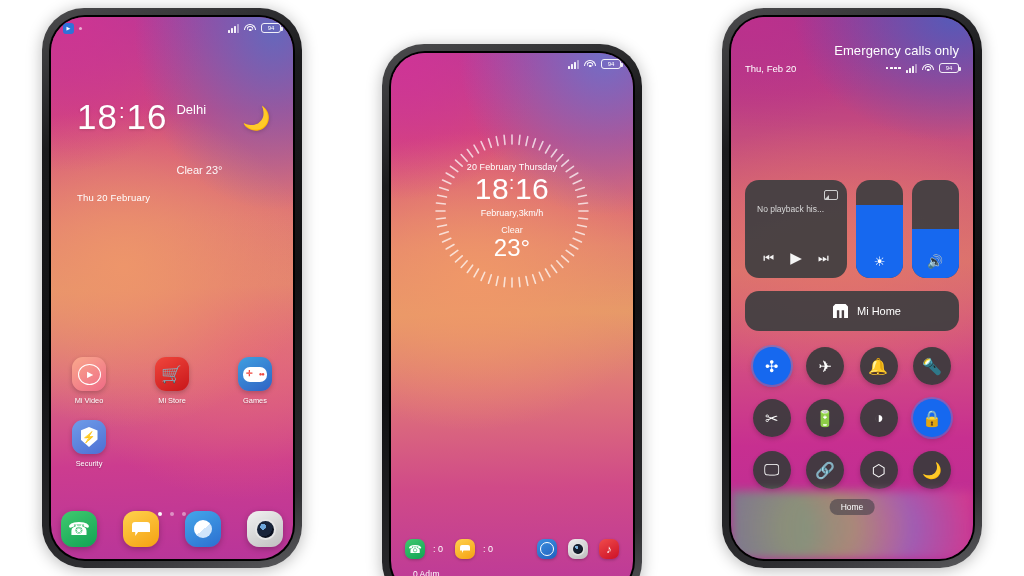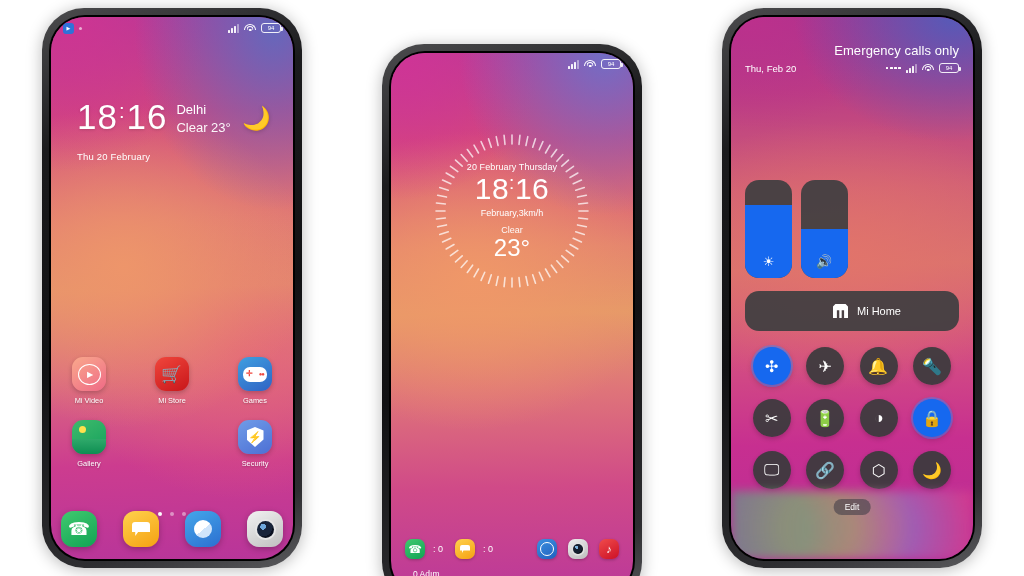--- a/index.html
+++ b/index.html
@@ -90,21 +90,21 @@
   
   .clock1{ position:absolute; top:82px; left:26px; right:18px; color:#fff; }
   .clock1-row{ display:flex; align-items:flex-start; }
   .big-time{
     font-size:35px; font-weight:300; line-height:1; letter-spacing:1px;
     text-shadow:0 1px 3px rgba(0,0,0,.15);
   }
   .big-time .sep{ font-size:20px; vertical-align:top; position:relative; top:2px; padding:0 1px; }
   .c1-meta{ margin-left:9px; margin-top:2px; }
   .c1-meta .city{ font-size:13px; line-height:1.35; }
-  .c1-meta .cond{ font-size:13px; line-height:1.35; opacity:.95; }
+  .c1-meta .cond{ font-size:11px; line-height:1.35; opacity:.95;margin-top:44px; }
   .moon{ position:absolute; right:4px; top:6px; font-size:23px; filter:drop-shadow(0 1px 2px rgba(0,0,0,.2)); }
   .c1-date{ margin-top:15px; font-size:9.5px; letter-spacing:.2px; }
 
   
   .apps{ position:absolute; left:10px; right:10px; top:340px; }
   .row{ display:flex; justify-content:space-between; margin-bottom:15px; }
   .app{ width:56px; text-align:center; }
   .ic{
     width:34px; height:34px; margin:0 auto 5px; border-radius:11px;
     position:relative; display:flex; align-items:center; justify-content:center;
@@ -334,27 +334,20 @@
             <div class="ic ic-games">
                   <span class="pad">
                     <b>✛</b>
                     <i>●●</i>
                   </span>
                 </div>
             <span class="lbl">Games</span>
           </div>
         </div>
         <div class="row">
-          <div class="app">
-            <div class="ic ic-gallery">
-                  <span class="sun"></span>
-                  <span class="hill"></span>
-                </div>
-            <span class="lbl">Gallery</span>
-          </div>
           <div class="app">
             <div class="ic ic-security">
                   <span class="shield">
                     <b>⚡</b>
                   </span>
                 </div>
             <span class="lbl">Security</span>
           </div>
         </div>
       </div>
@@ -519,20 +512,32 @@
                   <span></span>
                   <span></span>
                 </span>
             <span class="batt">94</span>
           </div>
         </div>
       </div>
 
 
       <div class="cc-media">
+        <div class="media">
+          <span class="cast">
+                <i></i>
+                <b></b>
+              </span>
+          <div class="mtxt">No playback his...</div>
+          <div class="mctrl">
+            <span class="b">⏮</span>
+            <span class="b play">▶</span>
+            <span class="b">⏭</span>
+          </div>
+        </div>
         <div class="slider">
           <div class="fill" style="height:75%"></div>
           <div class="sic">☀</div>
         </div>
         <div class="slider">
           <div class="fill" style="height:50%"></div>
           <div class="sic">🔊</div>
         </div>
       </div>
 
@@ -550,18 +555,18 @@
         <div class="tog">🔋</div>
         <div class="tog">◑</div>
         <div class="tog on">🔒</div>
         <div class="tog">🖵</div>
         <div class="tog">🔗</div>
         <div class="tog">⬡</div>
         <div class="tog">🌙</div>
       </div>
 
       <div class="cc-blur"></div>
-      <div class="editpill">Edit</div>
+      <div class="editpill">Home</div>
     </div>
    </div>
   </div>
 
 </div>
 
 </body></html>

